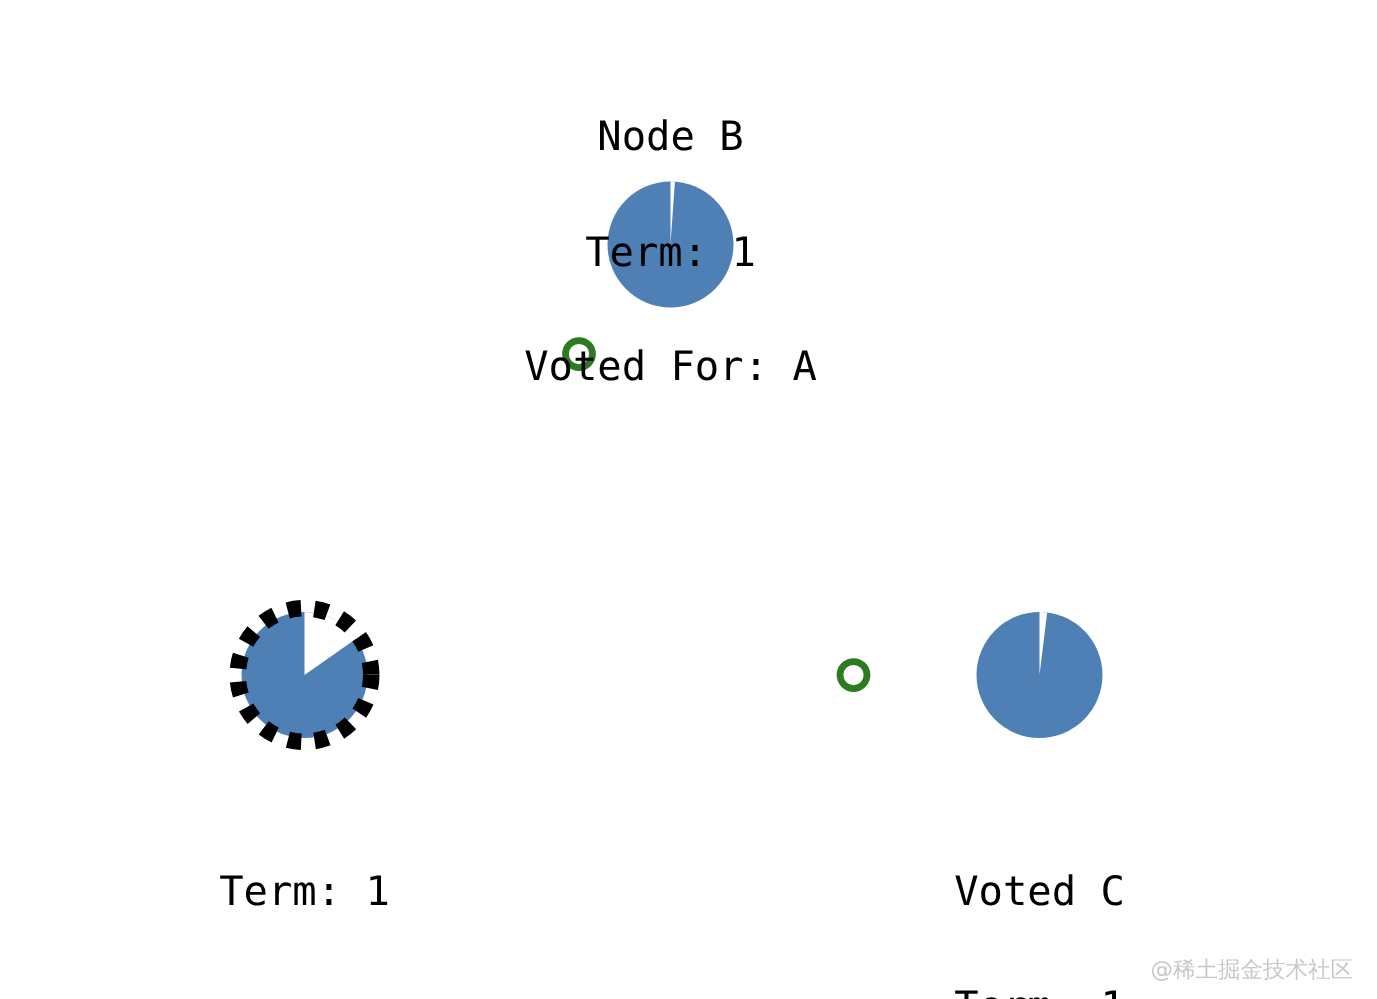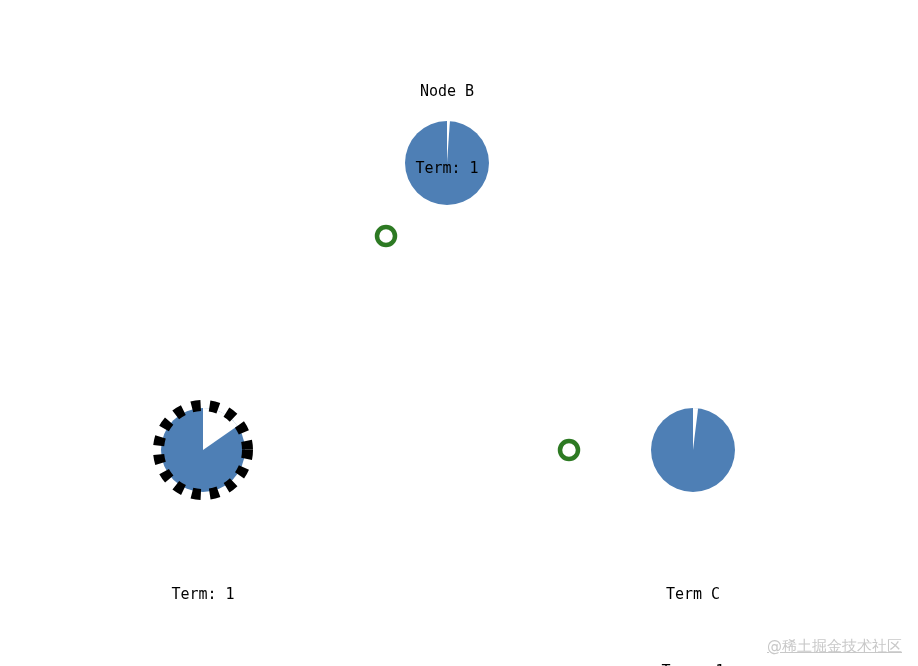--- a/index.html
+++ b/index.html
@@ -20,21 +20,21 @@
     left: 0;
     top: 0;
     width: 918px;
     height: 666px;
   }
 
   .node-label {
     position: absolute;
     text-align: center;
     font-family: "DejaVu Sans Mono", "Liberation Mono", monospace;
-    font-size: 15px;
+    font-size: 27px;
     line-height: 25.5px;
     color: #000000;
     white-space: pre;
     letter-spacing: 0px;
     user-select: none;
   }
   .node-label .lbl-line {
     display: block;
   }
 
@@ -59,21 +59,20 @@
 
   .watermark {
     position: absolute;
     right: 16px;
     bottom: 10px;
     font-family: "DejaVu Sans", "Liberation Sans", sans-serif;
     font-size: 15px;
     color: #c8c8c8;
     user-select: none;
     white-space: nowrap;
-    text-decoration: underline;
   }
 </style>
 </head>
 <body style="background: rgb(255, 255, 255);">
 
 <svg id="canvas" viewBox="0 0 918 666" width="918" height="666" xmlns="http://www.w3.org/2000/svg">
 
   <g>
     <circle id="node-a-circle" cx="203" cy="450" r="42" fill="#4e7fb5"></circle>
     <path id="node-a-wedge" fill="#ffffff" d="M 203 450 L 203 408 A 42 42 0 0 1 237.40438586013767 425.90978967325606 Z"></path>
@@ -90,26 +89,27 @@
     <path id="node-c-wedge" fill="#ffffff" d="M 693 450 L 693 408 A 42 42 0 0 1 698.1185124230162 408.3130616310645 Z"></path>
   </g>
 
   <circle id="msg-1" cx="386" cy="236" r="9" fill="none" stroke="#2d7a23" stroke-width="4.5"></circle>
   <circle id="msg-2" cx="569" cy="450" r="9" fill="none" stroke="#2d7a23" stroke-width="4.5"></circle>
 </svg>
 
 <div class="node-label" id="label-node-b">
   <span class="lbl-line">Node B</span>
   <span class="lbl-line">Term: 1</span>
+  <span class="lbl-line">Voted For: A</span>
 </div>
 
 <div class="node-label" id="label-node-a">
   <span class="lbl-line">Term: 1</span>
   
 </div>
 
 <div class="node-label" id="label-node-c">
-  <span class="lbl-line">Term C</span>
+  <span class="lbl-line">Voted C</span>
   <span class="lbl-line">Term: 1</span>
   
 </div>
 
 <div class="watermark">@稀土掘金技术社区</div>
 
 </body></html>

